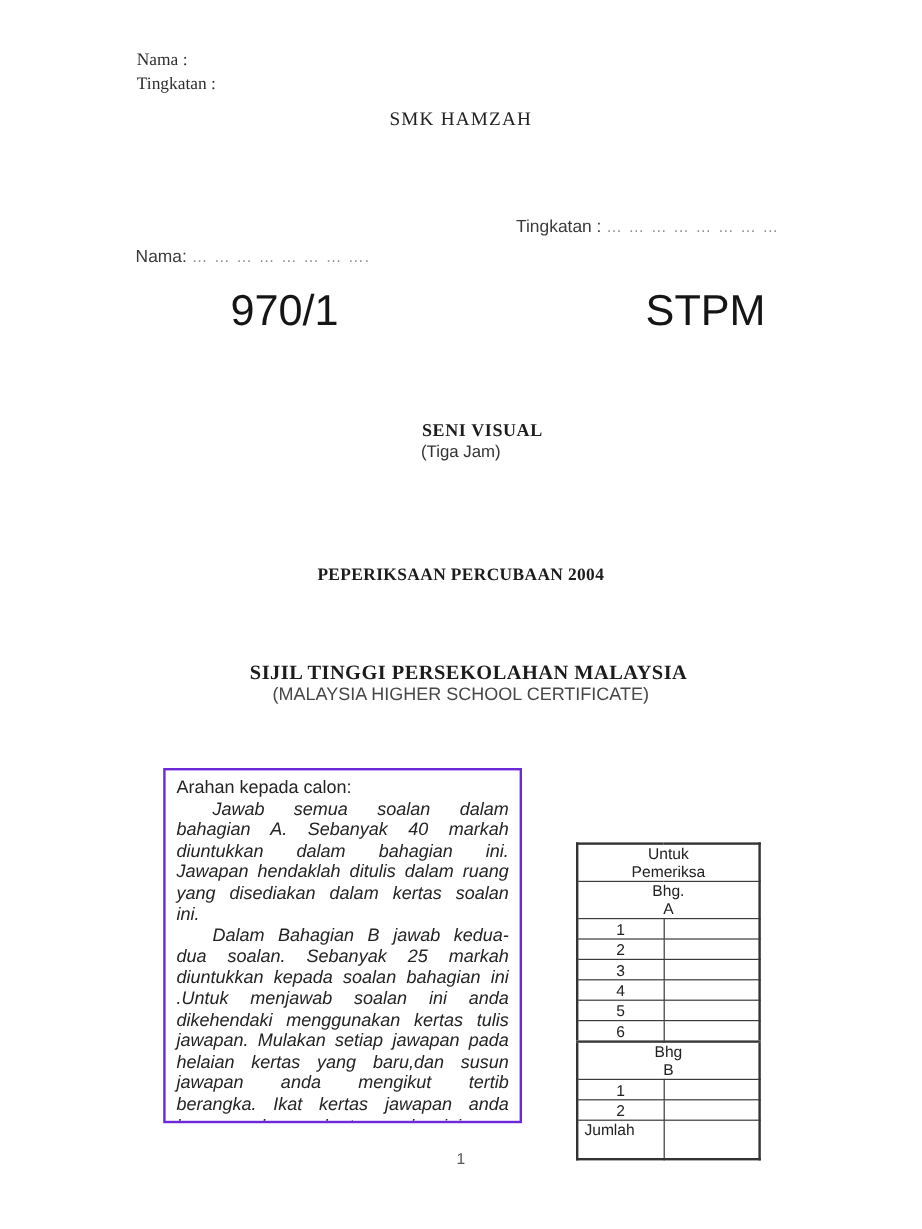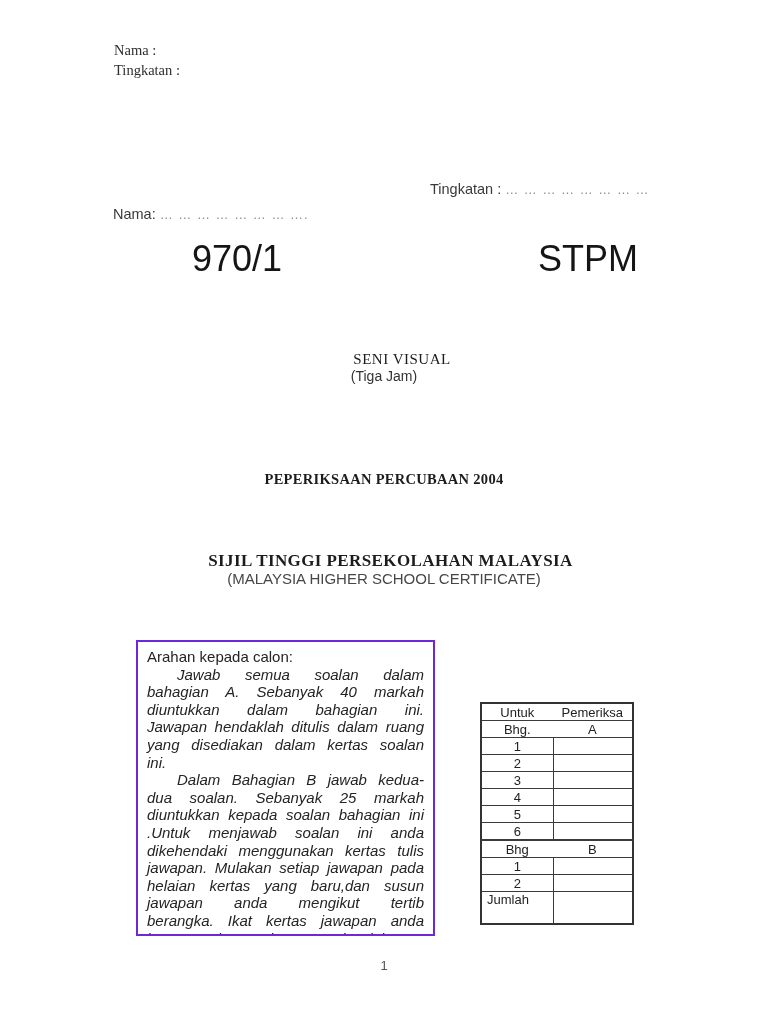--- a/index.html
+++ b/index.html
@@ -25,21 +25,21 @@
   .fill-right{position:absolute;left:430px;top:0;white-space:nowrap;}
   .dots{color:#8f8f8f;font-size:13px;letter-spacing:1px;}
 
   
   .coderow{position:absolute;left:0;top:239px;width:100%;height:42px;}
   .paper-code{position:absolute;left:192px;top:0;font-size:36px;line-height:40px;color:#151515;}
   .exam-level{position:absolute;right:130px;top:0;font-size:36px;line-height:40px;color:#151515;}
 
   
   .titleblock{position:absolute;left:0;top:351px;width:100%;text-align:center;}
-  .subject{font-size:15px;font-weight:normal;letter-spacing:.5px;line-height:17px;color:#1c1c1c;padding-left:36px;}
+  .subject{font-size:15px;font-weight:bold;letter-spacing:.5px;line-height:17px;color:#1c1c1c;padding-left:36px;}
   .paper-title{font-size:21px;line-height:24px;color:#1c1c1c;}
   .duration{font-size:14px;line-height:16px;color:#333;}
 
   
   .trial{position:absolute;left:0;top:471px;width:100%;text-align:center;
          font-size:14.5px;font-weight:bold;letter-spacing:.3px;color:#1c1c1c;}
 
   
   .cert{position:absolute;left:0;top:551px;width:100%;text-align:center;}
   .cert-my{font-size:17px;font-weight:bold;letter-spacing:.4px;line-height:19px;color:#1c1c1c;padding-left:13px;}
@@ -58,41 +58,42 @@
   }
 
   
   .marks{
     position:absolute;left:480px;top:702px;width:152px;
     border-collapse:collapse;table-layout:fixed;
     font-size:13px;color:#222;border:2px solid #333;
   }
   .marks td{border:1px solid #3a3a3a;height:16px;padding:0;text-align:center;vertical-align:middle;line-height:15px;}
   .marks tr.merged td{padding:0;}
-  .split{display:flex;width:100%;}
+  .split{display:flex;width:100%;flex-direction:column;}
   .split .s-l{flex:0 0 47%;text-align:center;}
   .split .s-r{flex:0 0 53%;text-align:center;}
   .marks tr.thick-top td{border-top-width:2px;}
   .marks tr.tall td{height:31px;vertical-align:top;}
   .marks td.jl{text-align:left;padding-left:5px;}
 
   .pageno{position:absolute;left:0;top:958px;width:100%;text-align:center;
           font-size:13px;color:#565656;}
 </style>
 </head>
 <body>
 
 <div class="page">
 
   <div class="corner serif">
     <div>Nama :</div>
     <div>Tingkatan :</div>
   </div>
 
   <div class="school">
+    <div class="school-name serif">SMK HAMZAH</div>
   </div>
 
   <div class="fillrow">
     <div class="fill-left"><span>Nama: </span><span class="dots">… … … … … … … ….</span></div>
     <div class="fill-right"><span>Tingkatan : </span><span class="dots">… … … … … … … …</span></div>
   </div>
 
   <div class="coderow">
     <div class="paper-code">970/1</div>
     <div class="exam-level">STPM</div>

